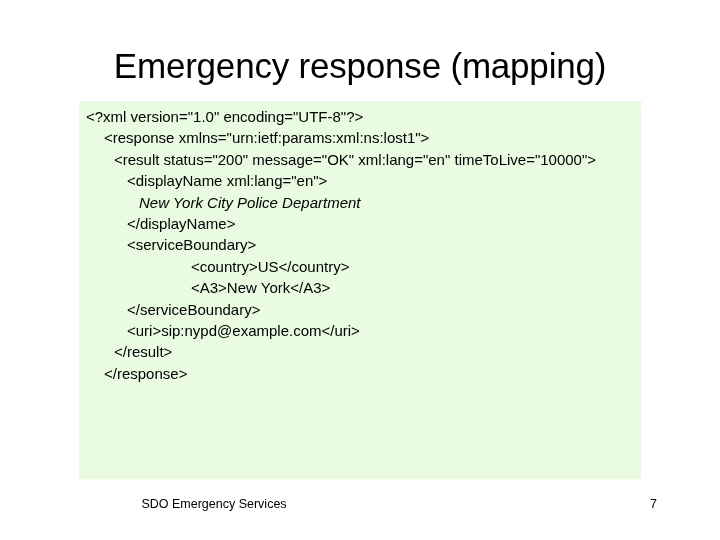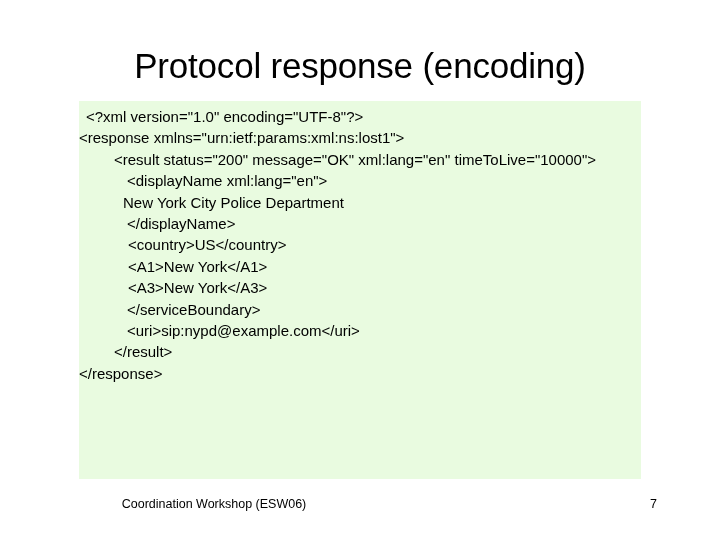--- a/index.html
+++ b/index.html
@@ -59,25 +59,25 @@
     font-family: "Liberation Sans", sans-serif;
     font-size: 15px;
     line-height: 21.4px;
     color: #000000;
     white-space: pre;
     height: 21.4px;
   }
 
   
   .ind-0 { padding-left: 7px; }
-  .ind-1 { }
+  .ind-1 { padding-left: 25px; }
   .ind-2 { padding-left: 35px; }
   .ind-3 { padding-left: 48px; }
-  .ind-4 { padding-left: 44px; }
-  .ind-5 { padding-left: 49px; }
+  .ind-4 { padding-left: 60px; font-style: italic; }
+  .ind-5 { padding-left: 112px; }
 
   
   #footer-text {
     position: absolute;
     left: 64px;
     top: 496px;
     width: 300px;
     font-size: 12.5px;
     line-height: 17px;
     color: #000000;
@@ -97,39 +97,39 @@
     font-size: 12.5px;
     line-height: 17px;
     color: #000000;
   }
 </style>
 </head>
 <body>
 
 <div id="slide" style="background: rgb(255, 255, 255);">
 
-  <div id="slide-title">Protocol response (encoding)</div>
+  <div id="slide-title">Emergency response (mapping)</div>
 
   <div id="code-panel" style="background: rgb(233, 251, 224);">
     <div id="code-listing">
         <div class="code-line ind-0">&lt;?xml version="1.0" encoding="UTF-8"?&gt;</div>
         <div class="code-line ind-1">&lt;response xmlns="urn:ietf:params:xml:ns:lost1"&gt;</div>
         <div class="code-line ind-2">&lt;result status="200" message="OK" xml:lang="en" timeToLive="10000"&gt;</div>
         <div class="code-line ind-3">&lt;displayName xml:lang="en"&gt;</div>
         <div class="code-line ind-4">New York City Police Department</div>
         <div class="code-line ind-3">&lt;/displayName&gt;</div>
+        <div class="code-line ind-3">&lt;serviceBoundary&gt;</div>
         <div class="code-line ind-5">&lt;country&gt;US&lt;/country&gt;</div>
-        <div class="code-line ind-5">&lt;A1&gt;New York&lt;/A1&gt;</div>
         <div class="code-line ind-5">&lt;A3&gt;New York&lt;/A3&gt;</div>
         <div class="code-line ind-3">&lt;/serviceBoundary&gt;</div>
         <div class="code-line ind-3">&lt;uri&gt;sip:nypd@example.com&lt;/uri&gt;</div>
         <div class="code-line ind-2">&lt;/result&gt;</div>
         <div class="code-line ind-1">&lt;/response&gt;</div>
       </div>
   </div>
 
   <div id="footer-text">
-    <span id="footer-line-2">Coordination Workshop (ESW06)</span>
+    <span id="footer-line-1">SDO Emergency Services</span>
   </div>
 
   <div id="page-number">7</div>
 
 </div>
 
 </body></html>

